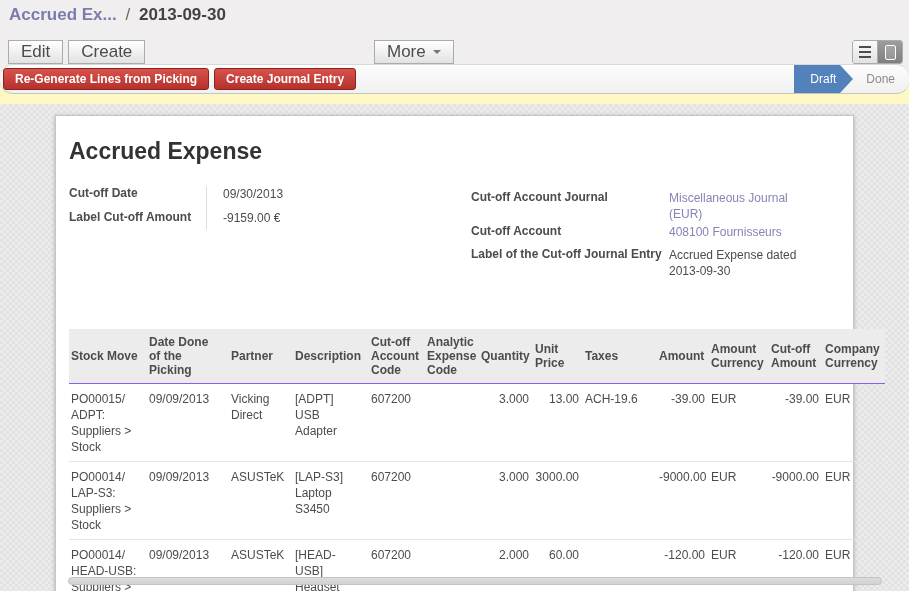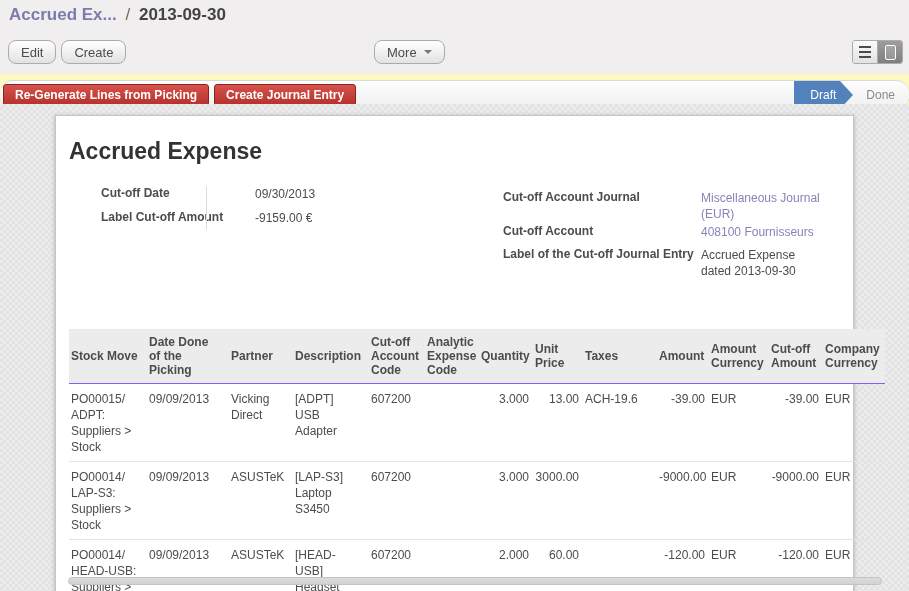--- a/index.html
+++ b/index.html
@@ -9,37 +9,37 @@
   
   .breadcrumb-bar { position:absolute; top:0; left:0; width:100%; height:30px; background:#f0eeee; }
   .breadcrumb { position:absolute; left:9px; top:5px; font-size:17px; font-weight:bold; white-space:nowrap; }
   .crumb-link { color:var(--accent-purple,#7c7bad); cursor:pointer; }
   .crumb-sep { color:#6d6d6d; padding:0 4px; font-weight:normal; }
   .crumb-current { color:#434343; }
 
   
   .toolbar { position:absolute; top:30px; left:0; width:100%; height:44px; background:#f0eeee; }
   .btn { display:inline-flex; align-items:center; justify-content:center; height:22px; padding:0 12px;
-         font-size:13px; color:#4c4c4c; background:linear-gradient(#ffffff,#e2e2e2);
-         border:1px solid #ababab; border-radius:8px; cursor:pointer; }
+         font-size:17px; color:#4c4c4c; background:linear-gradient(#ffffff,#e2e2e2);
+         border:1px solid #ababab; border-radius:0; cursor:pointer; }
   .btn-group-left { position:absolute; left:8px; top:10px; display:flex; gap:5px; }
   .more-wrap { position:absolute; left:374px; top:10px; }
   .caret-down { display:inline-block; margin-left:7px; width:0; height:0;
                 border-left:4px solid transparent; border-right:4px solid transparent; border-top:4px solid #777; }
   .switcher { position:absolute; right:6px; top:10px; display:flex; height:22px;
               border:1px solid #ababab; border-radius:3px; overflow:hidden; }
   .switch-btn { width:24px; display:flex; align-items:center; justify-content:center;
                 background:linear-gradient(#fbfbfb,#e2e2e2); cursor:pointer; }
   .switch-btn.active { background:linear-gradient(#9d9d9d,#7f7f7f); border-left:1px solid #ababab; }
   .icon-list-lines { width:12px; height:12px;
       background-image:repeating-linear-gradient(to bottom,#4c4c4c 0 2px,transparent 2px 5px); }
   .icon-form-rect { width:9px; height:13px; border:1px solid #fff; border-radius:2px; background:rgba(255,255,255,.15); }
 
   
-  .action-strip { position:absolute; top:80px; left:0; width:100%; height:30px;
+  .action-strip { position:absolute; top:64px; left:0; width:100%; height:30px;
       background:linear-gradient(#fdfdfd,#f0f0f0);
       border-top:1px solid #d8d8d8; border-bottom:1px solid #c3c3c3; box-sizing:border-box;border-radius:13px; }
   .strip-left { position:absolute; left:3px; top:3px; display:flex; gap:5px; }
   .btn-red { display:inline-flex; align-items:center; height:20px; padding:0 11px;
       font-size:12px; font-weight:bold; color:#fff;
       background:linear-gradient(var(--danger-red-light,#d7524c),var(--danger-red,#b5312c));
       border:1px solid #8f211d; border-radius:3px; cursor:pointer; }
   .statusbar { position:absolute; right:0; top:0; height:28px; display:flex; align-items:stretch;justify-content:center; }
   .status-draft { position:relative; display:flex; align-items:center; padding:0 4px 0 16px;
       background:var(--status-blue,#5381bb); color:#fff; font-size:12px; }
@@ -58,21 +58,21 @@
   .sheet { position:absolute; left:55px; top:11px; width:797px; bottom:-2px;
       background:#fff; border:1px solid #c5c5c5; box-shadow:0 1px 4px rgba(0,0,0,.25); }
   .sheet-title { margin:22px 0 0 13px; font-size:23px; font-weight:bold; color:#333; }
 
   .field-section { display:flex; margin:19px 0 0 13px; }
   .group-left { position:relative; width:389px; }
   .group-left::before { content:''; position:absolute; left:137px; top:2px; height:44px; width:1px; background:#dcdcdc; }
   .group-right { width:350px; margin-left:13px; padding-top:4px; }
   .field-row { display:flex; align-items:flex-start; min-height:23px; }
   .group-left .field-row { min-height:24px; }
-  .field-label { font-size:12px; font-weight:bold; color:#4c4c4c; white-space:nowrap; padding-top:2px;margin-left:32px; }
+  .field-label { font-size:12px; font-weight:bold; color:#4c4c4c; white-space:nowrap; padding-top:2px; }
   .group-left .field-label { flex:0 0 137px; }
   .group-right .field-label { flex:0 0 198px; }
   .field-value { font-size:12px; color:#4c4c4c; line-height:16px; padding-top:2px; }
   .group-left .field-value { padding-left:17px; }
   .group-right .field-value { width:150px; }
   .field-value.link { color:var(--link-color,#8584b7); cursor:pointer; }
 
   
   .table-zone { margin:27px 0 0 13px; }
   table.lines { border-collapse:collapse; table-layout:fixed; width:816px; }

